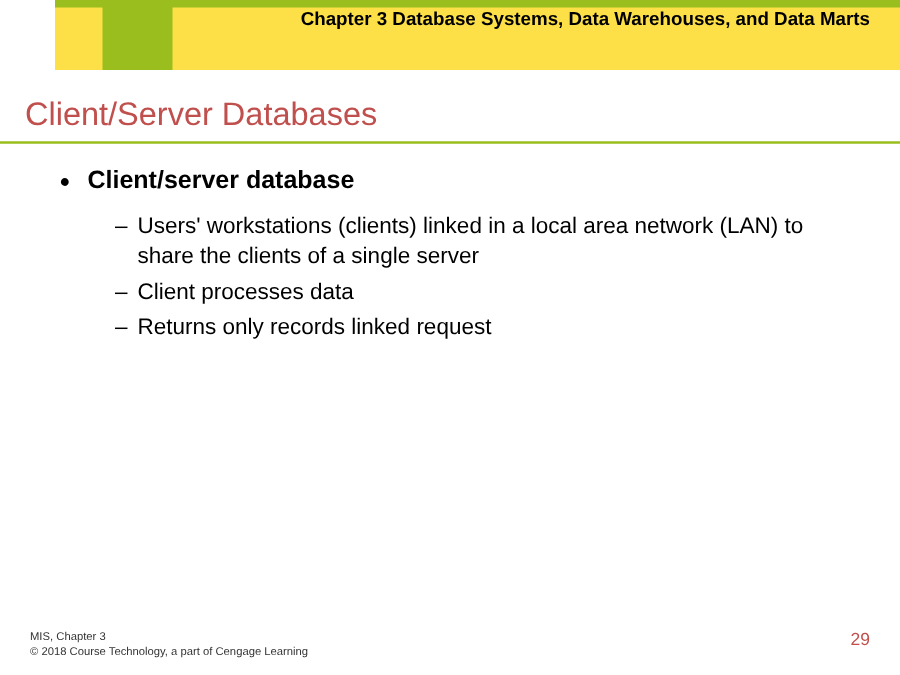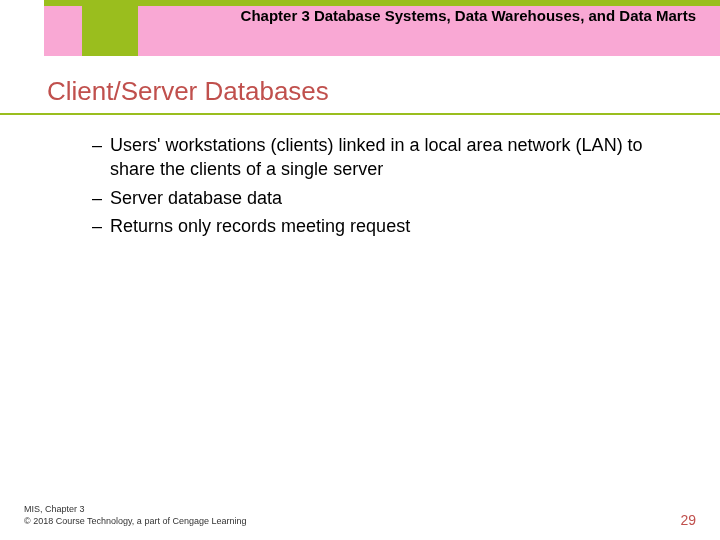--- a/index.html
+++ b/index.html
@@ -7,21 +7,21 @@
     width: 720px;
     height: 540px;
     background: #ffffff;
     font-family: Verdana, Arial, sans-serif;
     position: relative;
     overflow: hidden;
   }
   .header {
     position: relative;
     height: 56px;
-    background: #f9a8d4;
+    background: #fde047;
     margin-left: 44px;
   }
   .header-line {
     position: absolute;
     top: 0;
     left: 0;
     right: 0;
     height: 6px;
     background: #9ABE1E;
   }
@@ -41,21 +41,21 @@
     text-align: right;
     font-weight: bold;
     font-size: 15px;
     color: #000;
     line-height: 1.35;
   }
   .section-title {
     color: #C0504D;
     font-size: 26px;
     font-weight: normal;
-    margin: 20px 0 6px 47px;
+    margin: 20px 0 6px 20px;
     font-family: Arial, sans-serif;
   }
   .divider {
     height: 2px;
     background: #9ABE1E;
     margin: 0 0 18px 0;
   }
   .content {
     padding: 0 38px 0 48px;
   }
@@ -91,21 +91,21 @@
     left: 0;
     top: 0;
   }
   .footer {
     position: absolute;
     bottom: 12px;
     left: 24px;
     right: 24px;
     display: flex;
     justify-content: space-between;
-    align-items: flex-end;
+    align-items: flex-start;
   }
   .footer-left {
     font-size: 9px;
     color: #333;
     line-height: 1.4;
   }
   .footer-right {
     font-size: 14px;
     font-weight: normal;
     color: #C0504D;
@@ -117,24 +117,25 @@
 <div class="header">
   <div class="header-line"></div>
   <div class="header-square"></div>
   <div class="chapter-title">Chapter 3 Database Systems, Data Warehouses, and Data Marts</div>
 </div>
 
 <h1 class="section-title">Client/Server Databases</h1>
 <div class="divider"></div>
 
 <div class="content">
+  <div class="bullet-main">Client/server database</div>
   <div class="sub-list">
     <div class="sub-item">Users' workstations (clients) linked in a local area network (LAN) to share the clients of a single server</div>
-    <div class="sub-item">Server database data</div>
-    <div class="sub-item">Returns only records meeting request</div>
+    <div class="sub-item">Client processes data</div>
+    <div class="sub-item">Returns only records linked request</div>
   </div>
 </div>
 
 <div class="footer">
   <div class="footer-left">
     <div>MIS, Chapter 3</div>
     <div>© 2018 Course Technology, a part of Cengage Learning</div>
   </div>
   <div class="footer-right">29</div>
 </div>

